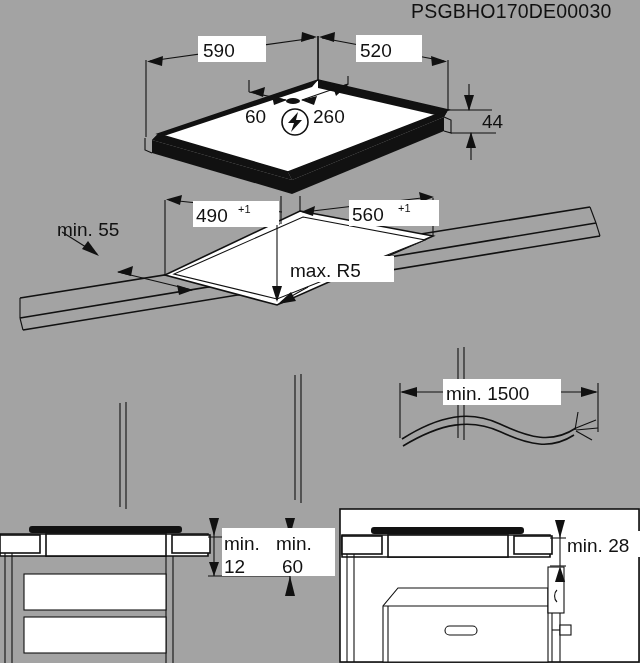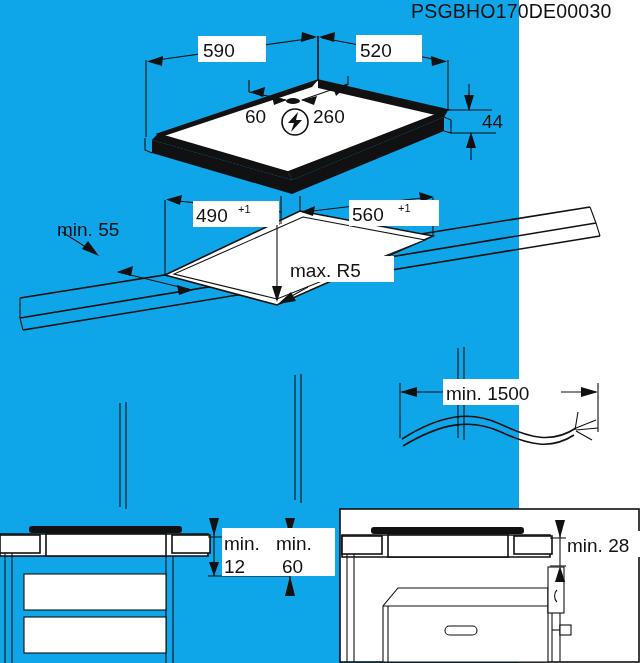--- a/index.html
+++ b/index.html
@@ -10,23 +10,23 @@
   body {
     width: 640px;
     height: 663px;
     font-family: "Liberation Sans", sans-serif;
     color: #000000;
     overflow: hidden;
     position: relative;
   }
   #sheet {
     position: relative;
-    width: 519px;
+    width: 640px;
     height: 663px;
-    background: #0ea5e9;
+    background: #a3a3a3;
   }
   #sheet svg {
     position: absolute;
     top: 0;
     left: 0;
     display: block;
   }
   .dim-text {
     font-family: "Liberation Sans", sans-serif;
     font-size: 19px;

